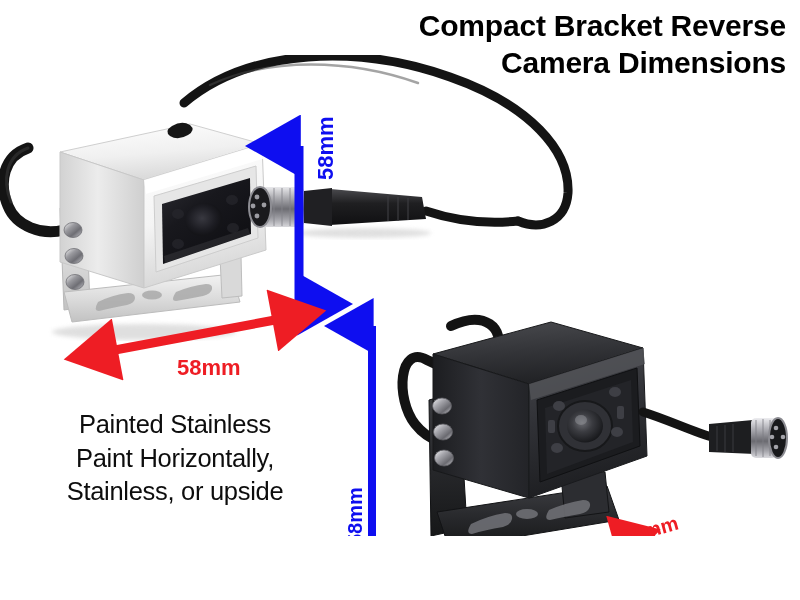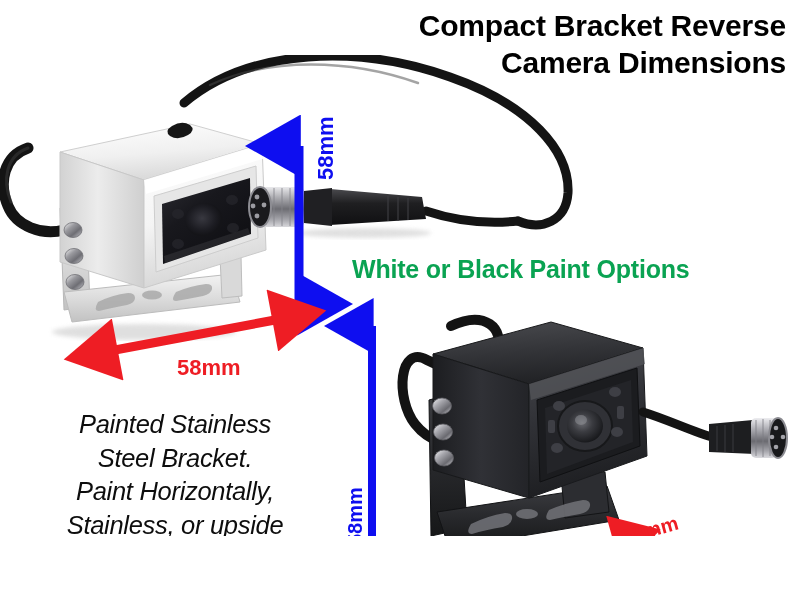--- a/index.html
+++ b/index.html
@@ -48,21 +48,20 @@
   .bracket-note {
     position: absolute;
     left: 10px;
     top: 408px;
     width: 330px;
     text-align: center;
     font-size: 25.5px;
     line-height: 1.32;
     color: #0d0d0d;
     letter-spacing: -0.3px;
-    font-style: italic;
   }
   .bracket-note span { display: block; }
 
   
   .dim-label {
     position: absolute;
     font-weight: bold;
     white-space: nowrap;
   }
   .dim-blue { color: #0e0ef0; }
@@ -399,22 +398,20 @@
     <line x1="372" y1="326" x2="372" y2="562" stroke="#0e0ef0" stroke-width="8" marker-start="url(#blueDown)" marker-end="url(#blueUp)"></line>
 
     <line x1="472" y1="582" x2="616" y2="542" stroke="#ee1d24" stroke-width="8" marker-start="url(#redStart)" marker-end="url(#redEnd)"></line>
   </svg>
 
   <div class="dim-label dim-blue lbl-v1">58mm</div>
   <div class="dim-label dim-red lbl-h1">58mm</div>
   <div class="dim-label dim-blue lbl-v2">58mm</div>
   <div class="dim-label dim-red lbl-h2">58mm</div>
 
-  <div class="paint-options">White or Black Paint Options</div>
 
   <div class="bracket-note">
     <span>Painted Stainless</span>
-    <span>Steel Bracket.</span>
     <span>Paint Horizontally,</span>
     <span>Stainless, or upside</span>
   </div>
 
 </div>
 
 </body></html>

